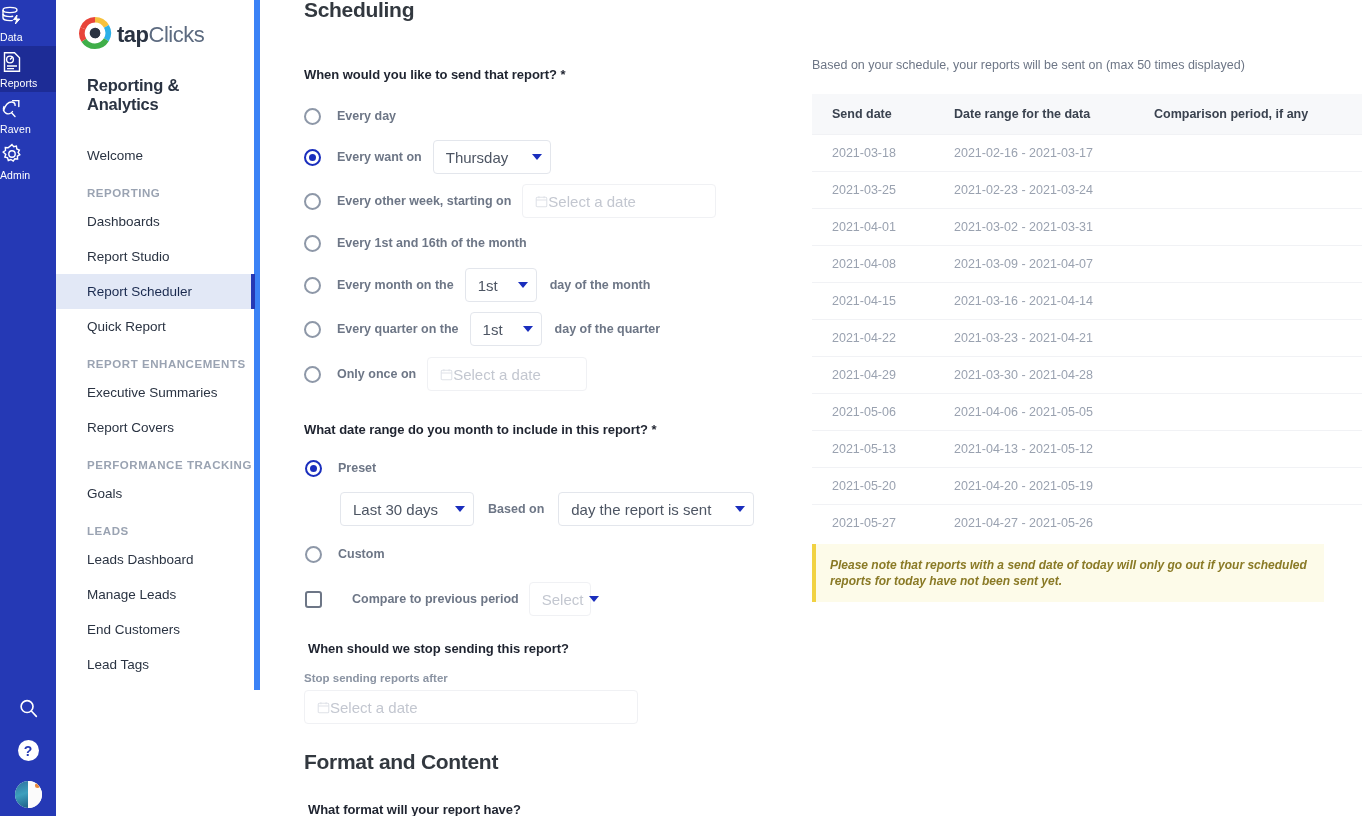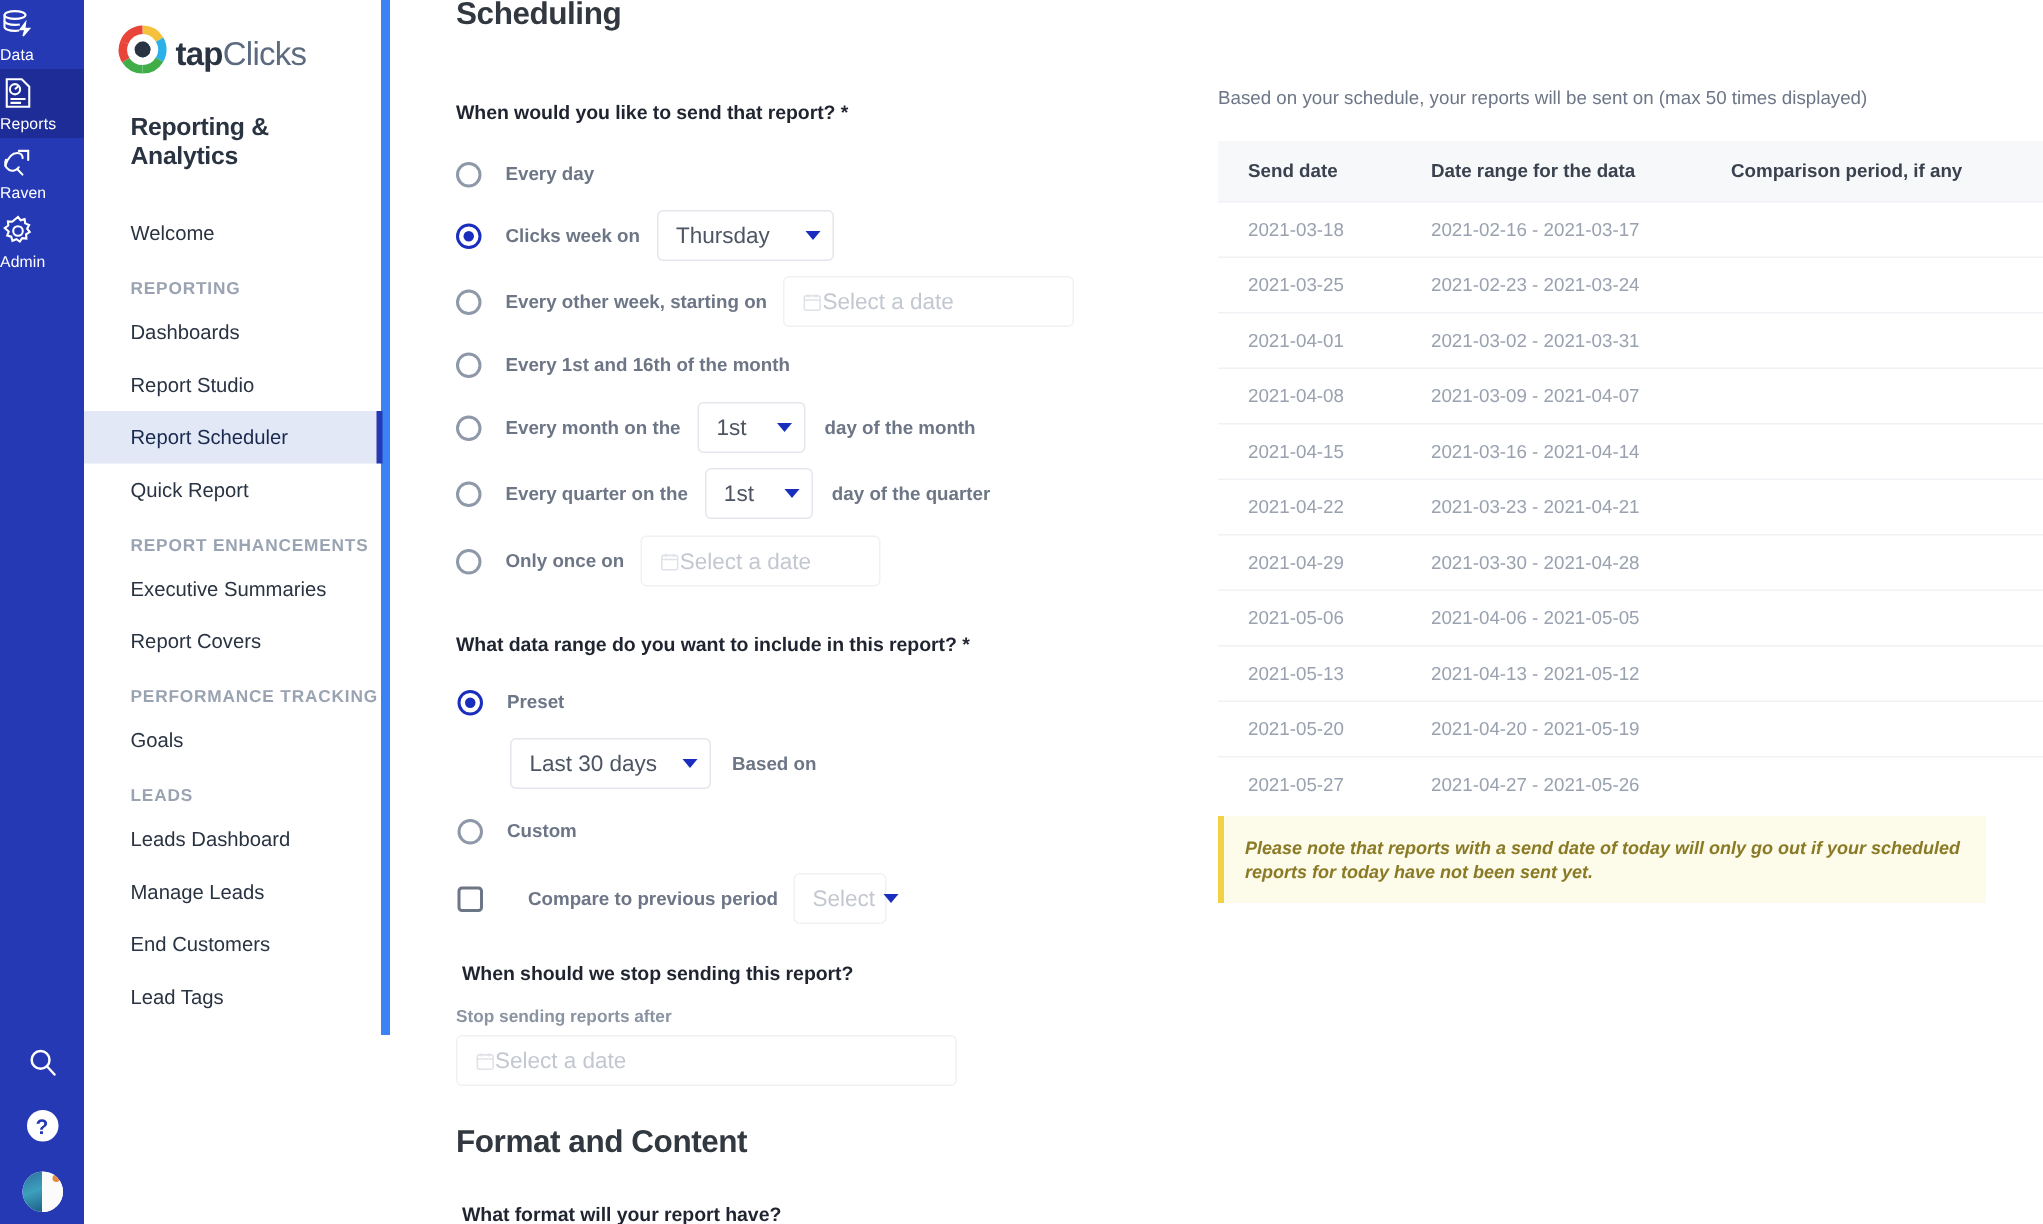--- a/index.html
+++ b/index.html
@@ -312,21 +312,21 @@
 
     
     <div class="opt-row" style="margin-top:19px;text-align:right;">
       <span class="radio"></span>
       <span class="opt-text">Every day</span>
     </div>
 
     
     <div class="opt-row" style="margin-top:9px;">
       <span class="radio checked"></span>
-      <span class="opt-text">Clicks week on</span>
+      <span class="opt-text">Every want on</span>
       <span class="sel" style="margin-left:11px;width:118px;">
         <span class="sel-val">Thursday</span>
         <span class="caret"></span>
       </span>
     </div>
 
     
     <div class="opt-row" style="margin-top:10px;">
       <span class="radio"></span>
       <span class="opt-text">Every other week, starting on</span>
@@ -378,33 +378,37 @@
           <svg width="13" height="13" viewBox="0 0 16 16" fill="none" stroke="#dfe2e8" stroke-width="1.3">
             <rect x="1.5" y="2.8" width="13" height="11.7" rx="1.4"></rect>
             <path d="M1.5 6.2h13M4.8 1.4v2.6M11.2 1.4v2.6"></path>
           </svg>
         </span>
         <span class="ph">Select a date</span>
       </span>
     </div>
 
     
-    <div class="q-label" style="margin-top:31px;">What data range do you want to include in this report? *</div>
+    <div class="q-label" style="margin-top:31px;">What date range do you month to include in this report? *</div>
 
     <div class="opt-row" style="margin-top:16px;">
       <span class="radio checked" style="margin-left:1px;"></span>
       <span class="opt-text">Preset</span>
     </div>
 
     <div class="opt-row" style="margin-top:9px;padding-left:36px;">
       <span class="sel" style="width:134px;">
         <span class="sel-val">Last 30 days</span>
         <span class="caret"></span>
       </span>
       <span class="small-lbl" style="margin-left:14px;">Based on</span>
+      <span class="sel" style="margin-left:14px;width:196px;">
+        <span class="sel-val">day the report is sent</span>
+        <span class="caret"></span>
+      </span>
     </div>
 
     <div class="opt-row" style="margin-top:13px;">
       <span class="radio" style="margin-left:1px;"></span>
       <span class="opt-text">Custom</span>
     </div>
 
     <div class="opt-row" style="margin-top:13px;">
       <span class="check" style="margin-left:1px;"></span>
       <span class="opt-text" style="margin-left:30px;">Compare to previous period</span>

